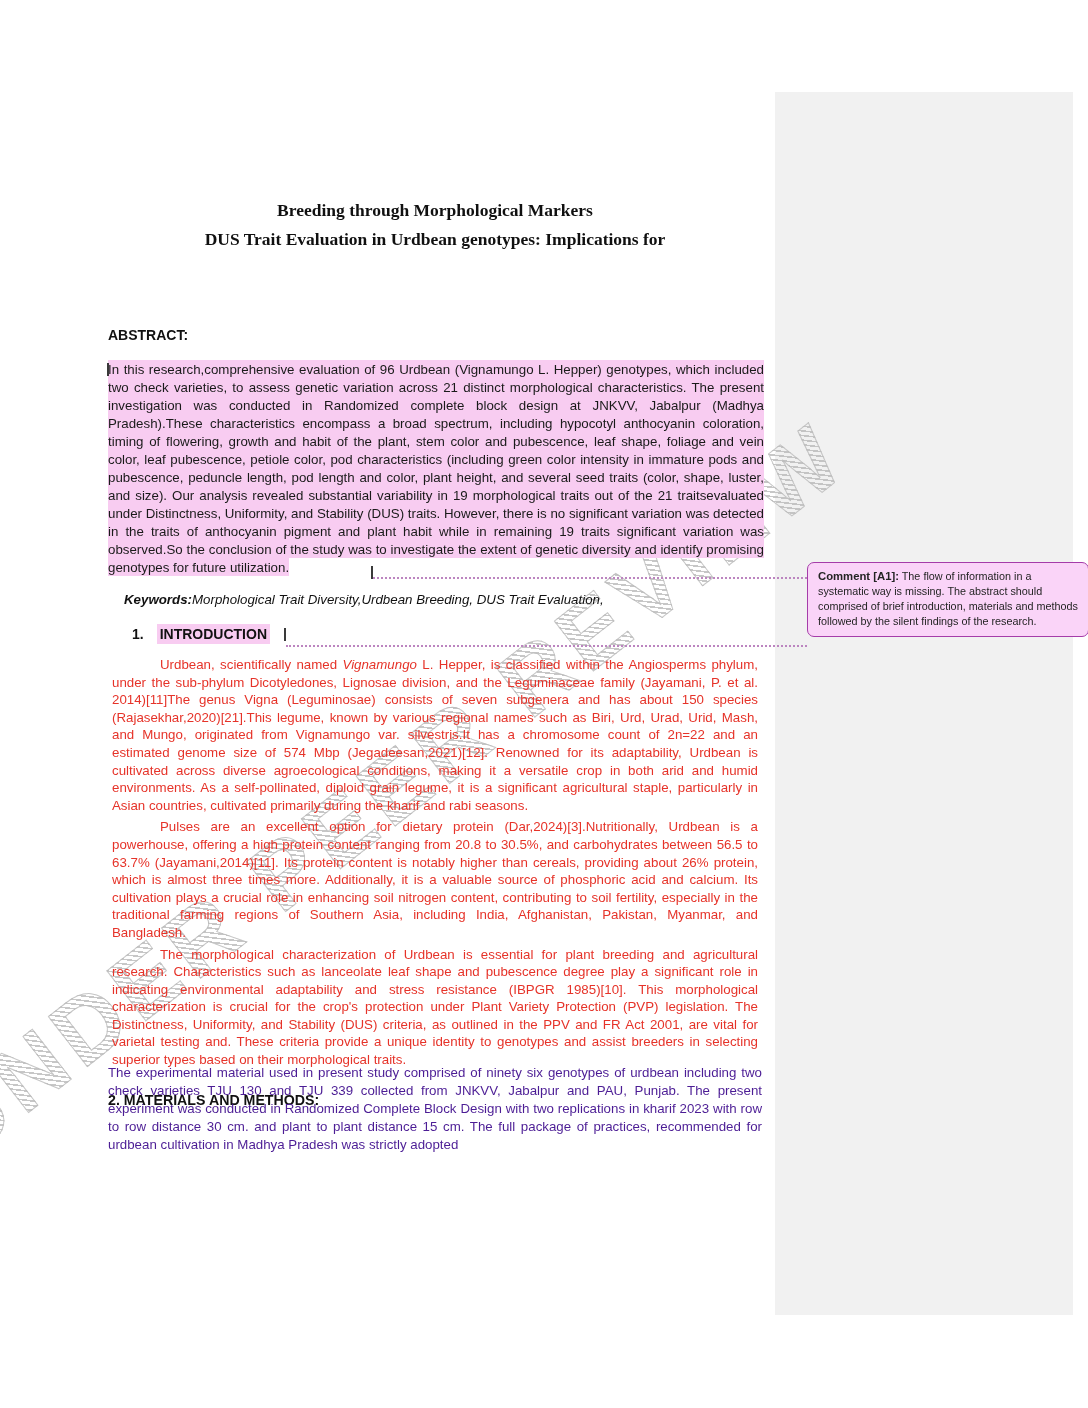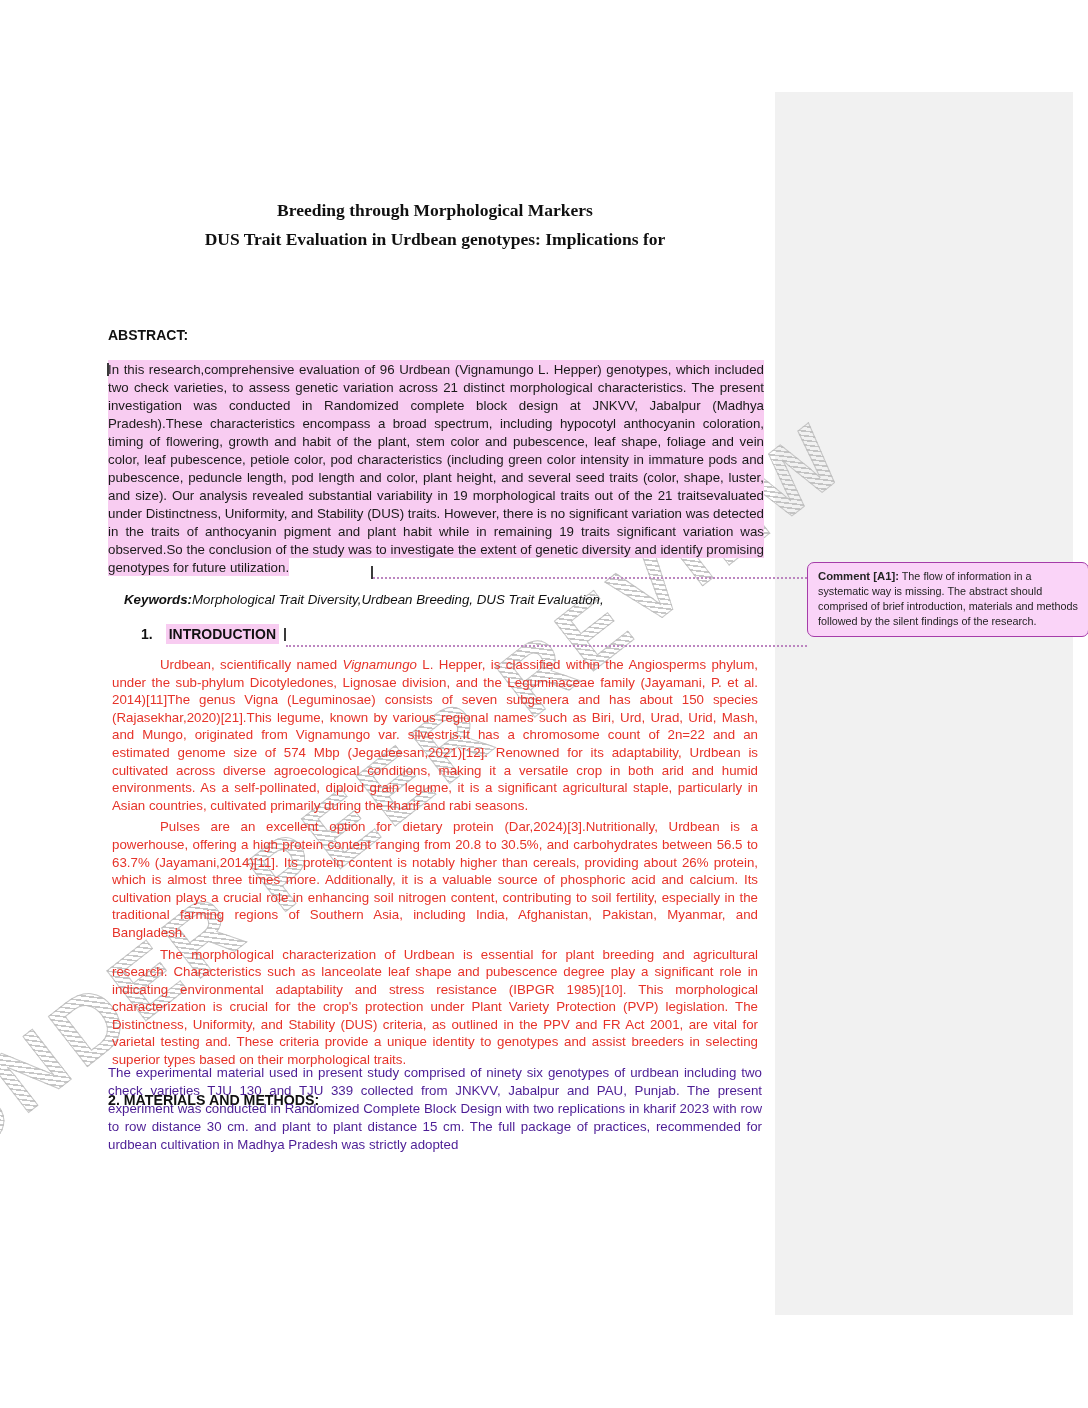--- a/index.html
+++ b/index.html
@@ -39,21 +39,21 @@
 
   .h-abstract { left:108px; top:327px; font-size:14px; font-weight:bold; color:#111; }
 
   .para { font-size:13.3px; line-height:18px; text-align:justify; }
   .abstract-body { left:108px; top:360px; width:656px; }
   .hl { background:#f8ccf1; padding:1.5px 0; }
 
   .keywords { left:108px; top:592px; font-size:13.3px; font-style:italic; color:#111;margin-left:16px; }
   .keywords .kw-label { font-weight:bold; }
 
-  .intro-heading { left:141px; top:626px; font-size:14px; font-weight:bold; color:#111; }
+  .intro-heading { left:132px; top:626px; font-size:14px; font-weight:bold; color:#111; }
   .intro-heading .num { margin-right:13px; }
   .intro-heading .hl { padding:2px 3px; }
 
   .intro-body { left:108px; top:652px; width:654px; color:#e63329; line-height:17.6px; }
   .intro-body p { margin:4px; text-indent:48px; }
 
   .h-methods { left:108px; top:1075px; font-size:14.2px; font-weight:bold; color:#111;margin-top:17px; }
   .methods-body { left:108px; top:1064px; width:654px; color:#4c1d95; }
 
   .connector { height:0; border-top:2px dotted #bc85c0; z-index:2; }

